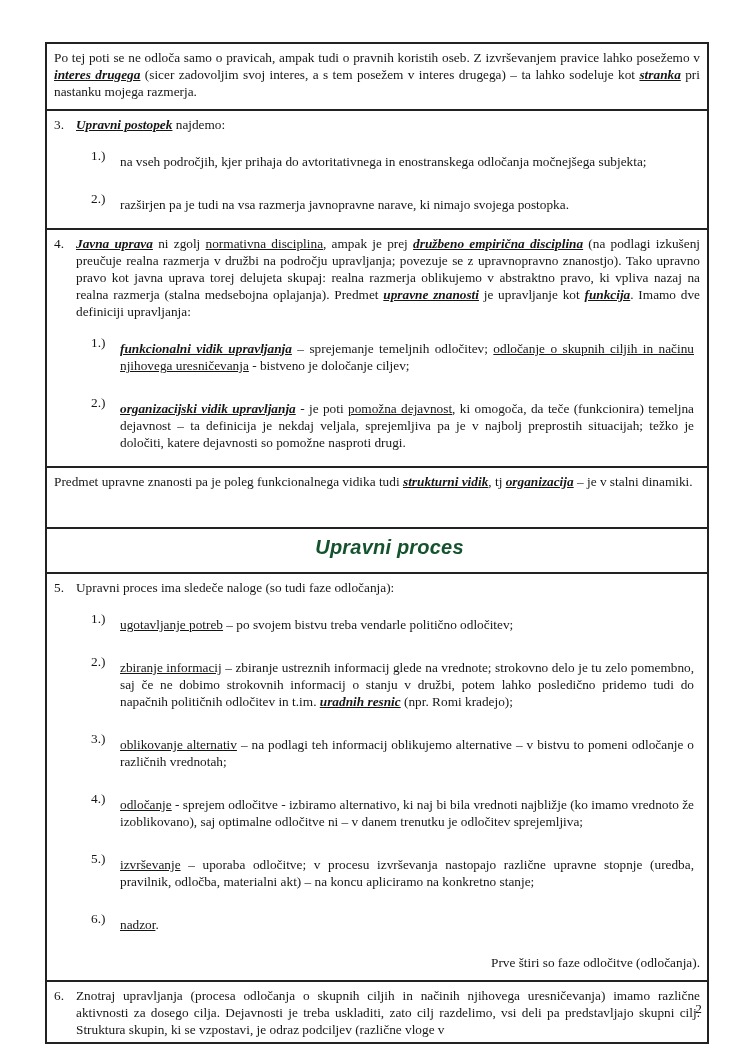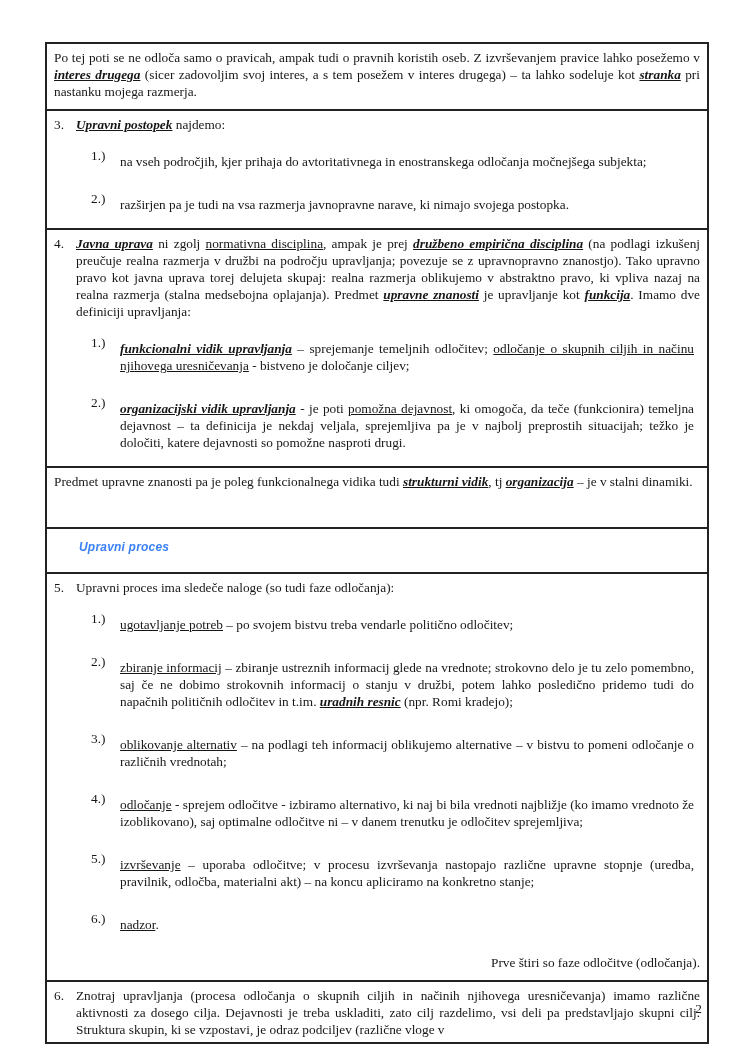--- a/index.html
+++ b/index.html
@@ -34,25 +34,26 @@
   .subitem { display: flex; margin-left: 37px; margin-top: 14px; }
   .subitem .subnum { flex: 0 0 23px; }
   .subitem p { flex: 1; margin: 6px; text-align: justify; }
   .tailparas { margin-top: 15px; }
   .tailparas p { margin: 0; text-align: right; }
   .biu { font-weight: bold; font-style: italic; text-decoration: underline; }
   .u { text-decoration: underline; font-family: Liberation Serif, serif; }
   .heading-title {
     margin: 0;
     font-family: "Liberation Sans", sans-serif;
-    font-size: 12px;
+    font-size: 20px;
     font-weight: bold;
     font-style: italic;
     letter-spacing: 0.2px;
-    color: #3b82f6;
+    color: #14532d;
+    text-align: center;
   }
   .pagenum {
     position: absolute;
     top: 1000px;
     right: 48px;
     font-size: 13.3px;
     color: #161616;
   }
 </style>
 </head>

